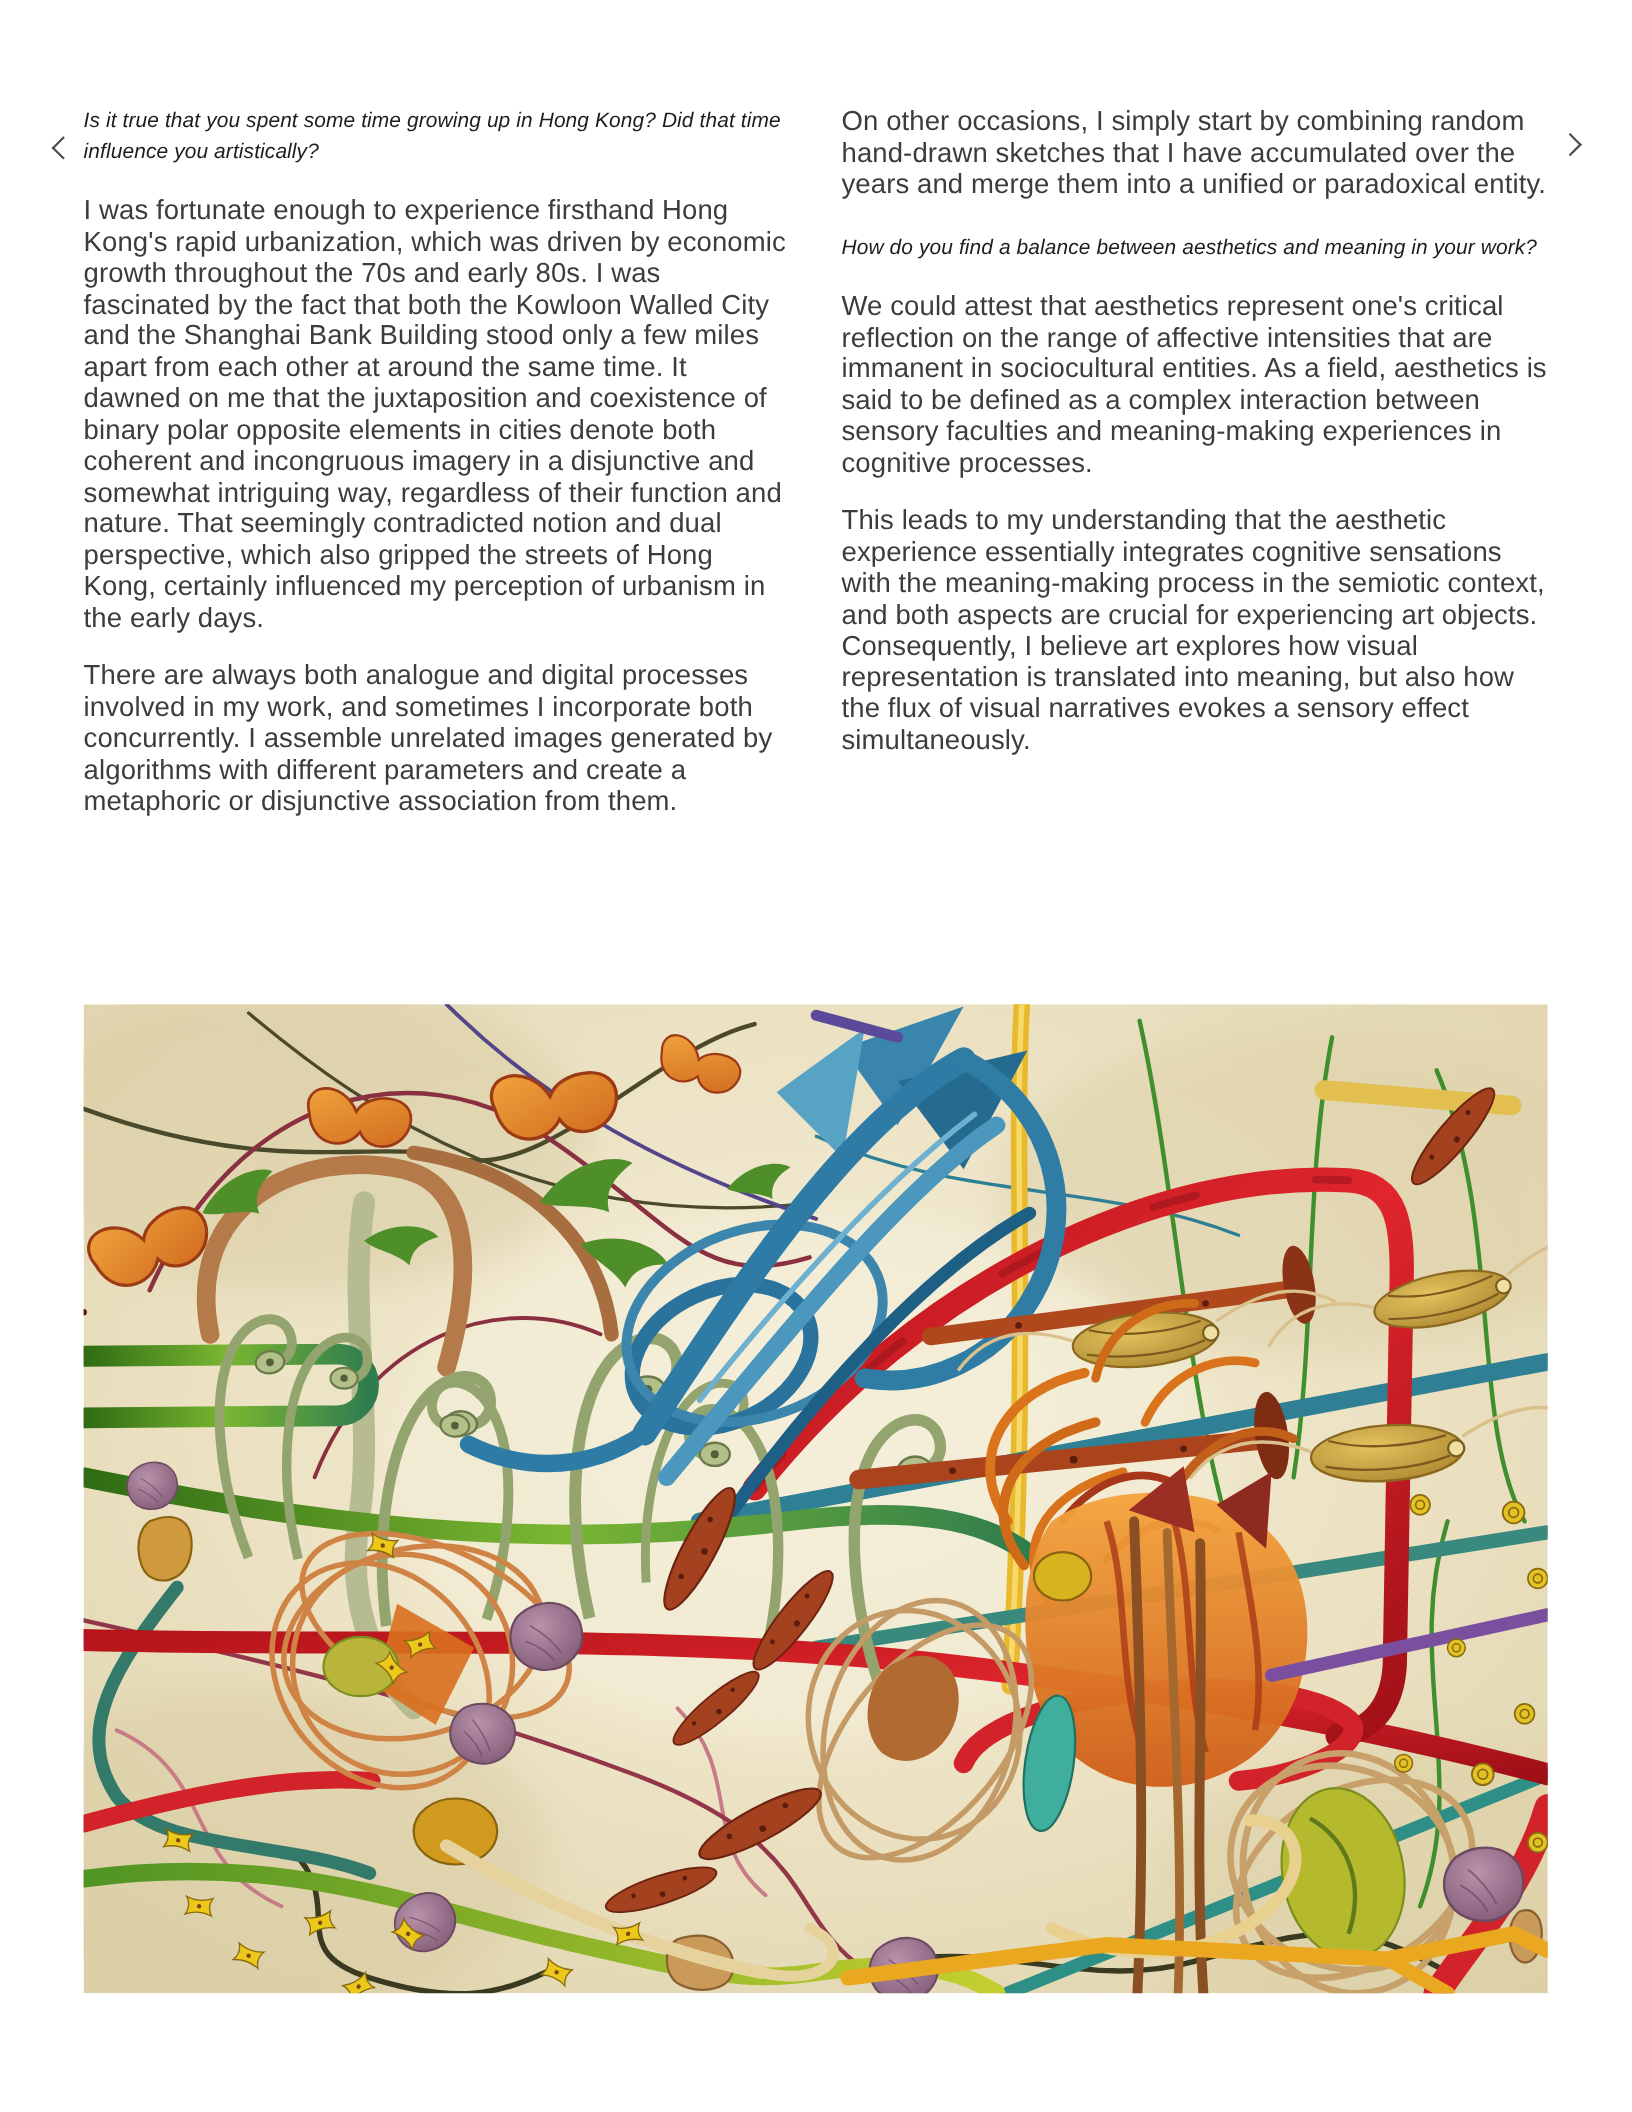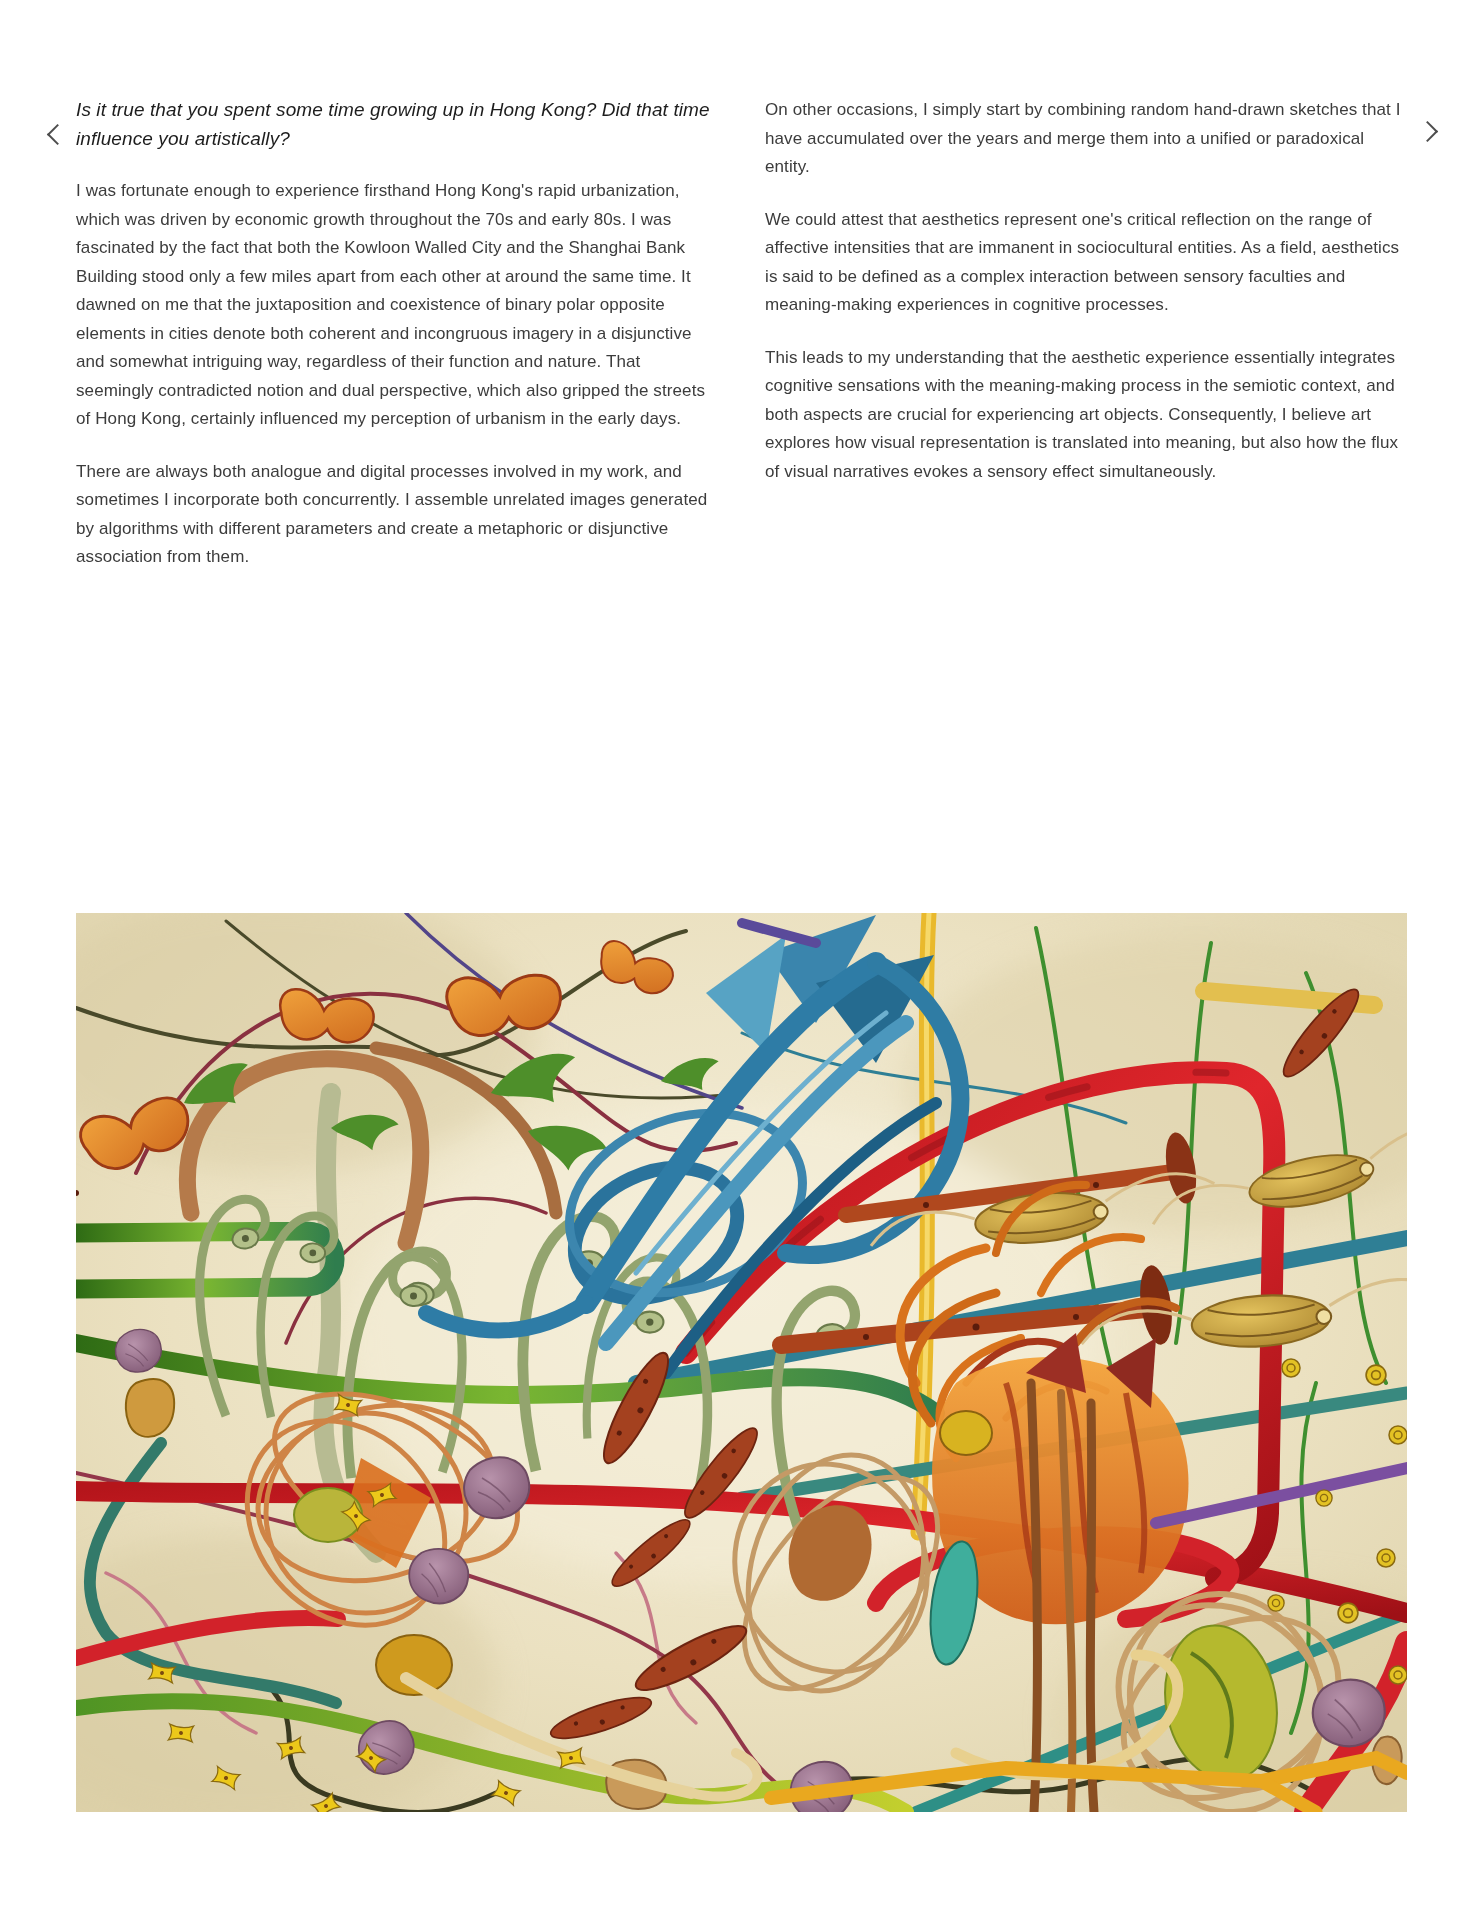--- a/index.html
+++ b/index.html
@@ -6,21 +6,21 @@
   body{
     width:1484px;height:1920px;position:relative;background:#ffffff;
     font-family:"Liberation Sans","DejaVu Sans",sans-serif;overflow:hidden;
   }
   .columns{
     position:absolute;left:76px;top:96px;width:1332px;
     display:flex;gap:46px;
   }
   .col{flex:1 1 0;min-width:0;}
   .a{
-    font-size:17px;line-height:28.5px;color:#3c3c3c;margin:0 0 24px 0;
+    font-size:25px;line-height:28.5px;color:#3c3c3c;margin:0 0 24px 0;
     letter-spacing:0.1px;
   }
   .q{
     font-size:19px;line-height:28.5px;color:#1d1d1d;margin:30px 0 24px 0;
     font-weight:normal;font-style:italic;letter-spacing:0.1px;
   }
   .col > :first-child{margin-top:0;}
   .nav-btn{
     position:absolute;width:34px;height:34px;background:none;border:none;
     padding:0;cursor:pointer;display:flex;align-items:center;justify-content:center;
@@ -49,20 +49,21 @@
 </button>
 
 <main class="columns">
   <section class="col">
     <h3 class="q">Is it true that you spent some time growing up in Hong Kong? Did that time influence you artistically?</h3>
     <p class="a">I was fortunate enough to experience firsthand Hong Kong's rapid urbanization, which was driven by economic growth throughout the 70s and early 80s. I was fascinated by the fact that both the Kowloon Walled City and the Shanghai Bank Building stood only a few miles apart from each other at around the same time. It dawned on me that the juxtaposition and coexistence of binary polar opposite elements in cities denote both coherent and incongruous imagery in a disjunctive and somewhat intriguing way, regardless of their function and nature. That seemingly contradicted notion and dual perspective, which also gripped the streets of Hong Kong, certainly influenced my perception of urbanism in the early days.</p>
     <p class="a">There are always both analogue and digital processes involved in my work, and sometimes I incorporate both concurrently. I assemble unrelated images generated by algorithms with different parameters and create a metaphoric or disjunctive association from them.</p>
   </section>
   <section class="col">
     <p class="a">On other occasions, I simply start by combining random hand-drawn sketches that I have accumulated over the years and merge them into a unified or paradoxical entity.</p>
+    <h3 class="q">How do you find a balance between aesthetics and meaning in your work?</h3>
     <p class="a">We could attest that aesthetics represent one's critical reflection on the range of affective intensities that are immanent in sociocultural entities. As a field, aesthetics is said to be defined as a complex interaction between sensory faculties and meaning-making experiences in cognitive processes.</p>
     <p class="a">This leads to my understanding that the aesthetic experience essentially integrates cognitive sensations with the meaning-making process in the semiotic context, and both aspects are crucial for experiencing art objects. Consequently, I believe art explores how visual representation is translated into meaning, but also how the flux of visual narratives evokes a sensory effect simultaneously.</p>
   </section>
 </main>
 
 <figure class="artwork">
 <svg viewBox="0 0 1331 899" preserveAspectRatio="none">
   <defs>
     <radialGradient id="parch" cx="50%" cy="42%" r="78%">
       <stop offset="0" stop-color="#f4eed9"></stop>

